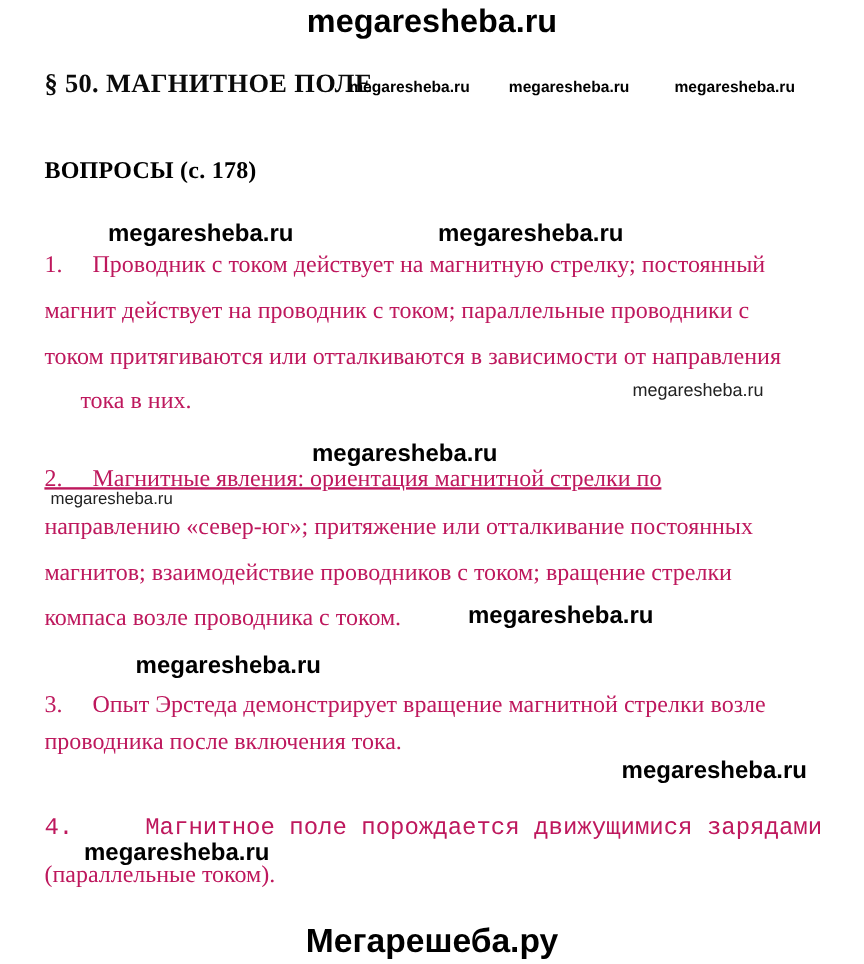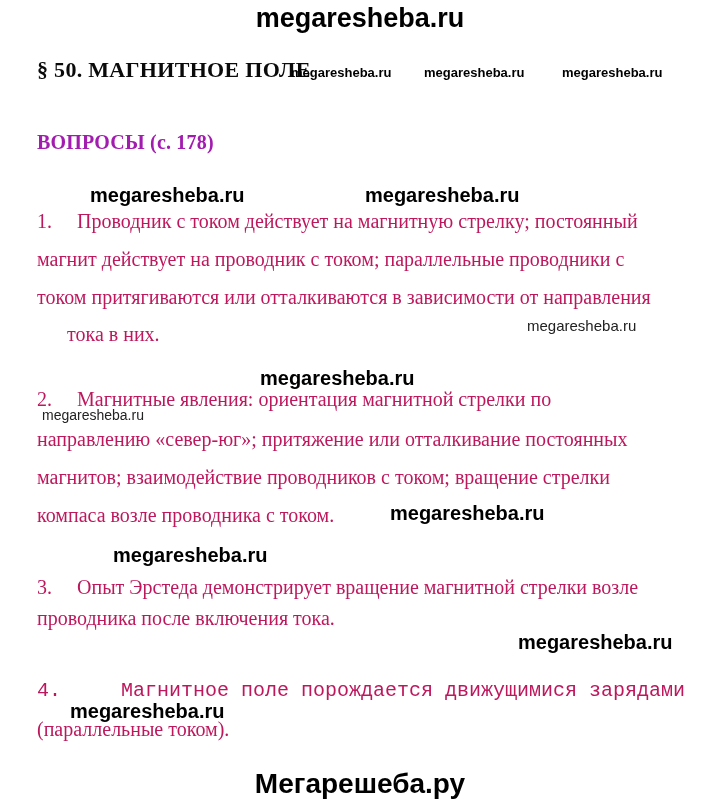--- a/index.html
+++ b/index.html
@@ -46,21 +46,21 @@
     white-space: pre;
     color: #0a0a0a;
   }
   .subheading {
     position: absolute;
     font-family: "Liberation Serif", serif;
     font-weight: 700;
     font-size: 20px;
     letter-spacing: 0.2px;
     white-space: pre;
-    color: #a21caf;
+    color: #000000;
   }
 </style>
 </head>
 <body>
 
 <div class="page">
 
   <div class="wm wm-big" style="top:3px;">megaresheba.ru</div>
 
   <div class="heading" style="left:37px; top:57px;">§ 50. МАГНИТНОЕ ПОЛЕ</div>
@@ -74,21 +74,21 @@
   <div class="wm wm-b20" style="left:365px; top:184px;">megaresheba.ru</div>
 
   <div class="line" style="left:37px; top:210px;">1.     Проводник с током действует на магнитную стрелку; постоянный</div>
   <div class="line" style="left:37px; top:248px;">магнит действует на проводник с током; параллельные проводники с</div>
   <div class="line" style="left:37px; top:286px;">током притягиваются или отталкиваются в зависимости от направления</div>
   <div class="line" style="left:37px; top:323px;margin-left:30px;">тока в них.</div>
   <div class="wm wm-n15" style="left:527px; top:317px;">megaresheba.ru</div>
 
   <div class="wm wm-b20" style="left:260px; top:367px;">megaresheba.ru</div>
 
-  <div class="line" style="left:37px; top:388px;">2.     Магнитные явления: ориентация магнитной стрелки по</div>
+  <div class="line" style="left:37px; top:388px;text-decoration:underline;">2.     Магнитные явления: ориентация магнитной стрелки по</div>
   <div class="wm wm-n14" style="left:42px; top:407px;">megaresheba.ru</div>
   <div class="line" style="left:37px; top:428px;text-align:center;">направлению «север-юг»; притяжение или отталкивание постоянных</div>
   <div class="line" style="left:37px; top:466px;">магнитов; взаимодействие проводников с током; вращение стрелки</div>
   <div class="line" style="left:37px; top:504px;text-align:center;">компаса возле проводника с током.</div>
   <div class="wm wm-b20" style="left:390px; top:502px;">megaresheba.ru</div>
 
   <div class="wm wm-b20" style="left:113px; top:544px;">megaresheba.ru</div>
 
   <div class="line" style="left:37px; top:576px;">3.     Опыт Эрстеда демонстрирует вращение магнитной стрелки возле</div>
   <div class="line" style="left:37px; top:607px;">проводника после включения тока.</div>

